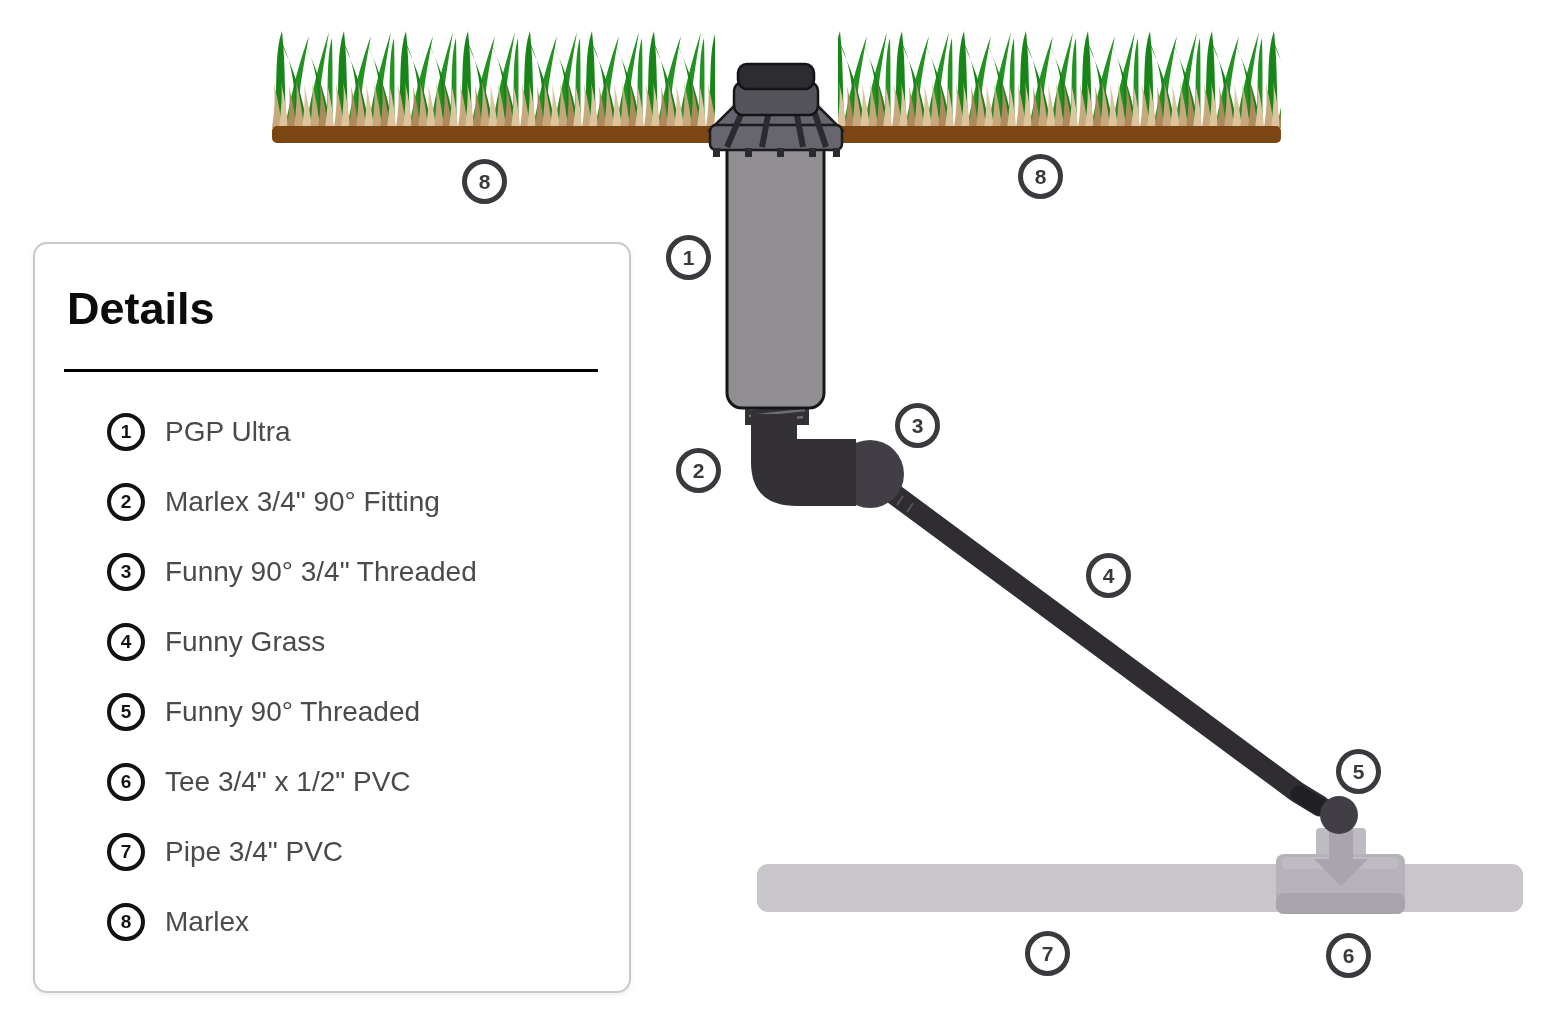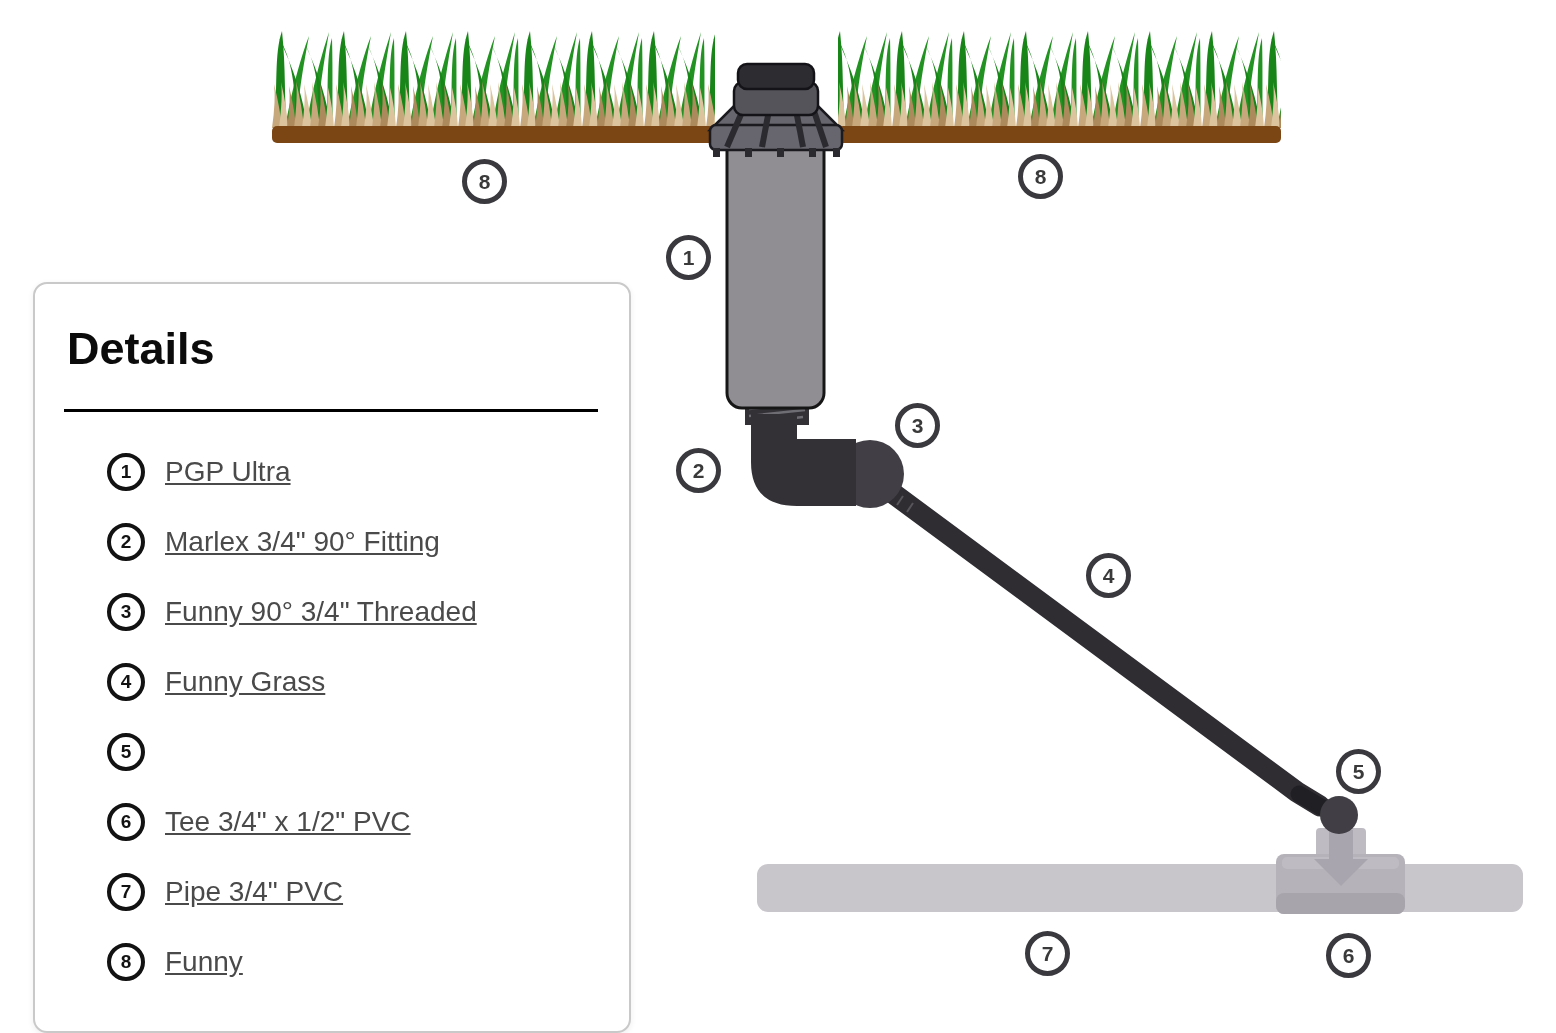--- a/index.html
+++ b/index.html
@@ -9,38 +9,37 @@
     position:relative; width:1556px; height:1033px; background:#fff; overflow:hidden;
   }
   #diagram-svg { position:absolute; left:0; top:0; }
 
   
   .panel {
     position:absolute; left:33px; top:242px; width:598px; height:751px;
     box-sizing:border-box; background:#fff;
     border:2px solid #c9c9c9; border-radius:14px;
     box-shadow:0 2px 6px rgba(0,0,0,0.07);
-    margin-top:40px;
   }
   .panel h1 {
     margin:42px 0 0 32px; font-size:45px; font-weight:bold;
     color:#0b0b0b; line-height:1;
   }
   .panel hr {
     border:none; border-top:3px solid #000; margin:38px 31px 0 29px;
   }
   .panel ul { list-style:none; margin:25px 0 0 72px; padding:0; }
   .panel li { display:flex; align-items:center; gap:20px; height:70px; }
   .lnum {
     box-sizing:border-box; flex:0 0 auto; width:38px; height:38px;
     border:4px solid #121212; border-radius:50%;
     display:flex; align-items:center; justify-content:center;
     font-weight:bold; font-size:19px; color:#121212;
   }
-  .llabel { font-size:28px; color:#4a4a4a;text-decoration:underline; }
+  .llabel { font-size:28px; color:#4a4a4a; }
 
   
   .callout {
     position:absolute; box-sizing:border-box; width:45px; height:45px;
     background:#fff; border:5px solid var(--callout-border,#3a393e); border-radius:50%;
     display:flex; align-items:center; justify-content:center;
     font-weight:bold; font-size:21px; color:#3a3a3a;
   }
 </style>
 </head>
@@ -152,29 +151,30 @@
       <li>
         <span class="lnum">3</span>
         <span class="llabel">Funny 90° 3/4" Threaded</span>
       </li>
       <li>
         <span class="lnum">4</span>
         <span class="llabel">Funny Grass</span>
       </li>
       <li>
         <span class="lnum">5</span>
+        <span class="llabel">Funny 90° Threaded</span>
       </li>
       <li>
         <span class="lnum">6</span>
         <span class="llabel">Tee 3/4" x 1/2" PVC</span>
       </li>
       <li>
         <span class="lnum">7</span>
         <span class="llabel">Pipe 3/4" PVC</span>
       </li>
       <li>
         <span class="lnum">8</span>
-        <span class="llabel">Funny</span>
+        <span class="llabel">Marlex</span>
       </li>
     </ul>
   </div>
 
 </div>
 
 </body></html>

